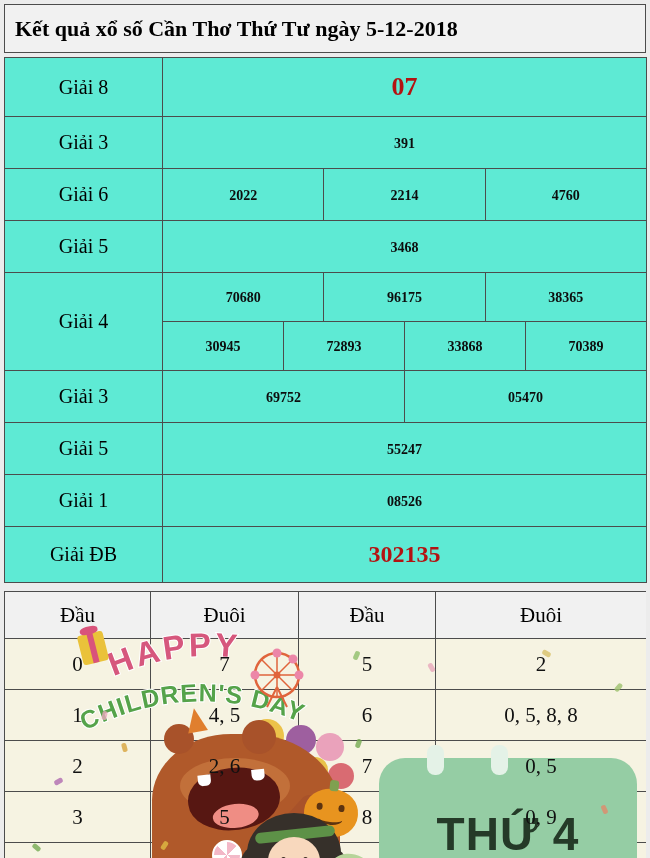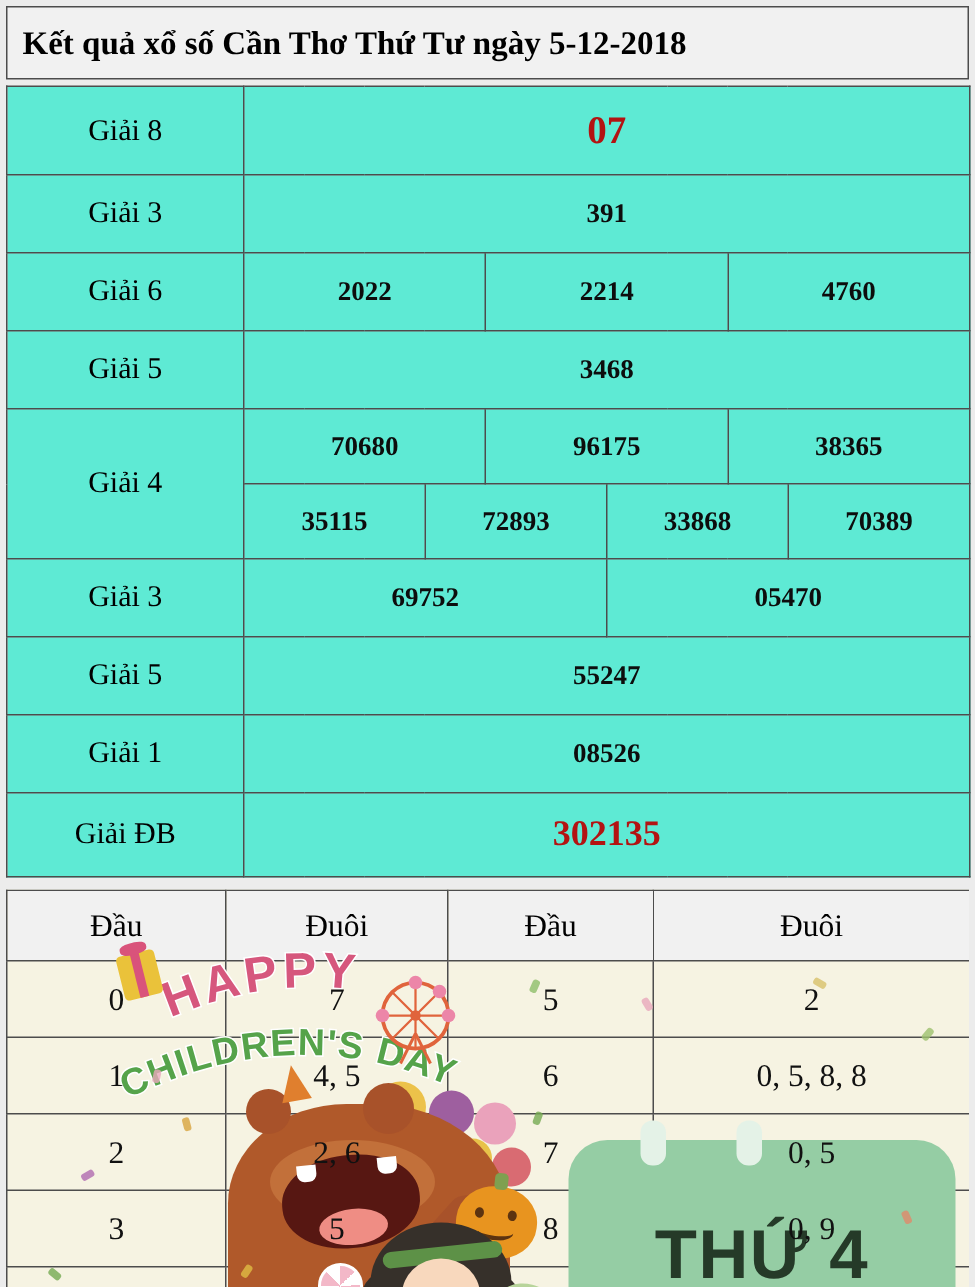--- a/index.html
+++ b/index.html
@@ -24,21 +24,21 @@
   .title-box span{font-weight:bold;font-size:22px;}
 
   
   table{border-collapse:collapse;table-layout:fixed;}
   .prize-table{width:642px;}
   .prize-table td{border:1px solid var(--border-col);background:#5eead4;
     text-align:center;vertical-align:middle;height:49px;padding:14px;}
   .prize-table col.c-lbl{width:158px;}
   .prize-table col.c-sub{width:40.33px;}
   .lbl span{font-size:20px;}
-  .num{font-weight:bold;font-size:18px;color:#0d0d0d;}
+  .num{font-weight:bold;font-size:14px;color:#0d0d0d;}
   .red{color:var(--highlight-red);}
   .big{font-size:26px;}
   .bigger{font-size:24px;}
 
   
   .loto-wrap{position:relative;width:642px;height:301px;margin-top:8px;
     background:var(--cream);overflow:hidden;}
   .loto-table{width:642px;position:static;}
   .loto-table td{border:1px solid var(--border-col);text-align:center;
     vertical-align:middle;padding:0;position:relative;background:transparent;}
@@ -175,21 +175,21 @@
       <td class="lbl"><span>Giải 5</span></td>
       <td colspan="12"><span class="num">3468</span></td>
     </tr>
     <tr>
       <td class="lbl" rowspan="2"><span>Giải 4</span></td>
       <td colspan="4"><span class="num">70680</span></td>
       <td colspan="4"><span class="num">96175</span></td>
       <td colspan="4"><span class="num">38365</span></td>
     </tr>
     <tr>
-      <td colspan="3"><span class="num">35115</span></td>
+      <td colspan="3"><span class="num">30945</span></td>
       <td colspan="3"><span class="num">72893</span></td>
       <td colspan="3"><span class="num">33868</span></td>
       <td colspan="3"><span class="num">70389</span></td>
     </tr>
     <tr>
       <td class="lbl"><span>Giải 3</span></td>
       <td colspan="6"><span class="num">69752</span></td>
       <td colspan="6"><span class="num">05470</span></td>
     </tr>
     <tr>

